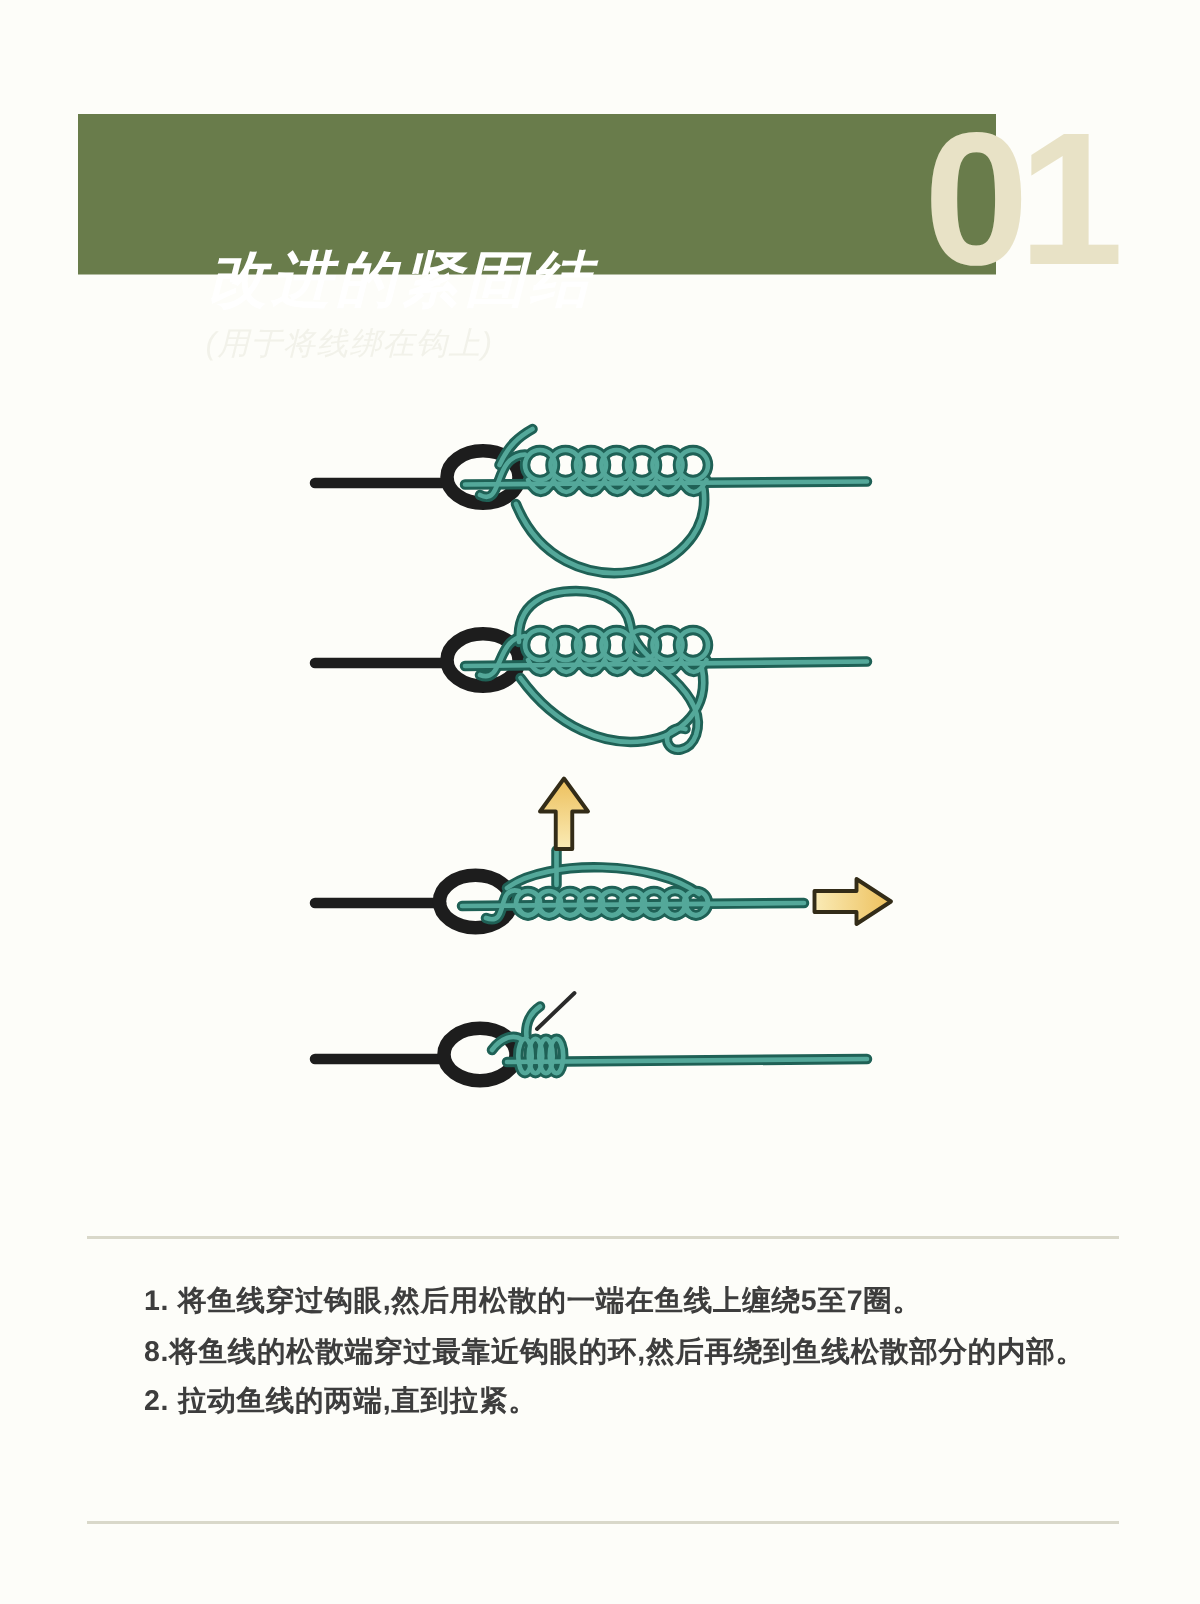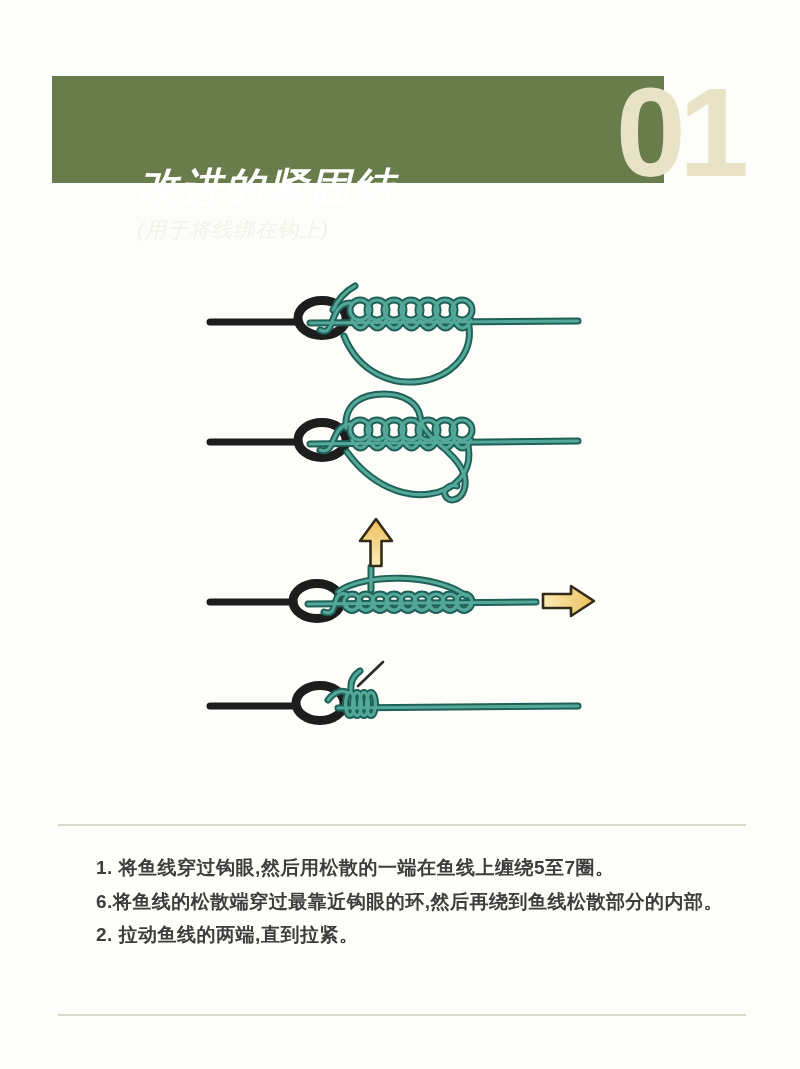--- a/index.html
+++ b/index.html
@@ -143,17 +143,17 @@
       <use href="#d4art" class="teal-light"></use>
       <path class="cutmark" d="M358,686 L383,662"></path>
     </g>
   </svg>
 
   <div class="divider top"></div>
   <div class="divider bottom"></div>
 
   <div class="steps">
     <p>1. 将鱼线穿过钩眼,然后用松散的一端在鱼线上缠绕5至7圈。</p>
-    <p>6.将鱼线的松散端穿过最靠近钩眼的环,然后再绕到鱼线松散部分的内部。</p>
+    <p>8.将鱼线的松散端穿过最靠近钩眼的环,然后再绕到鱼线松散部分的内部。</p>
     <p>2. 拉动鱼线的两端,直到拉紧。</p>
   </div>
 
 </div>
 
 </body></html>

